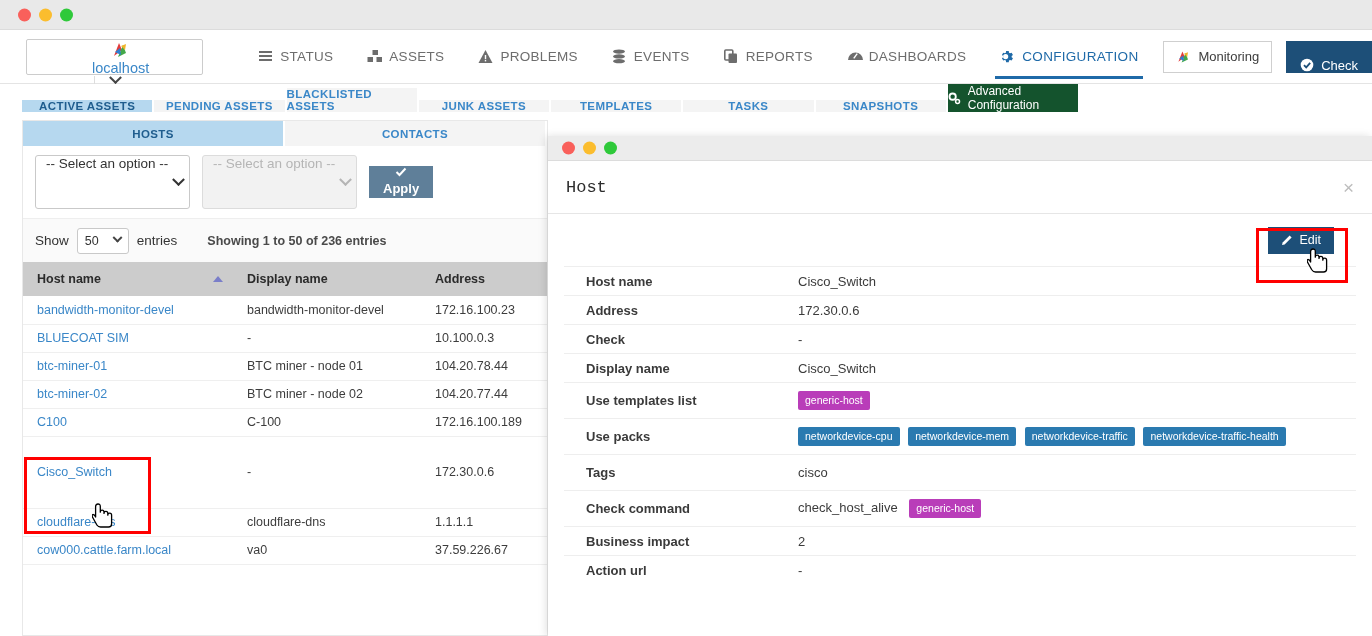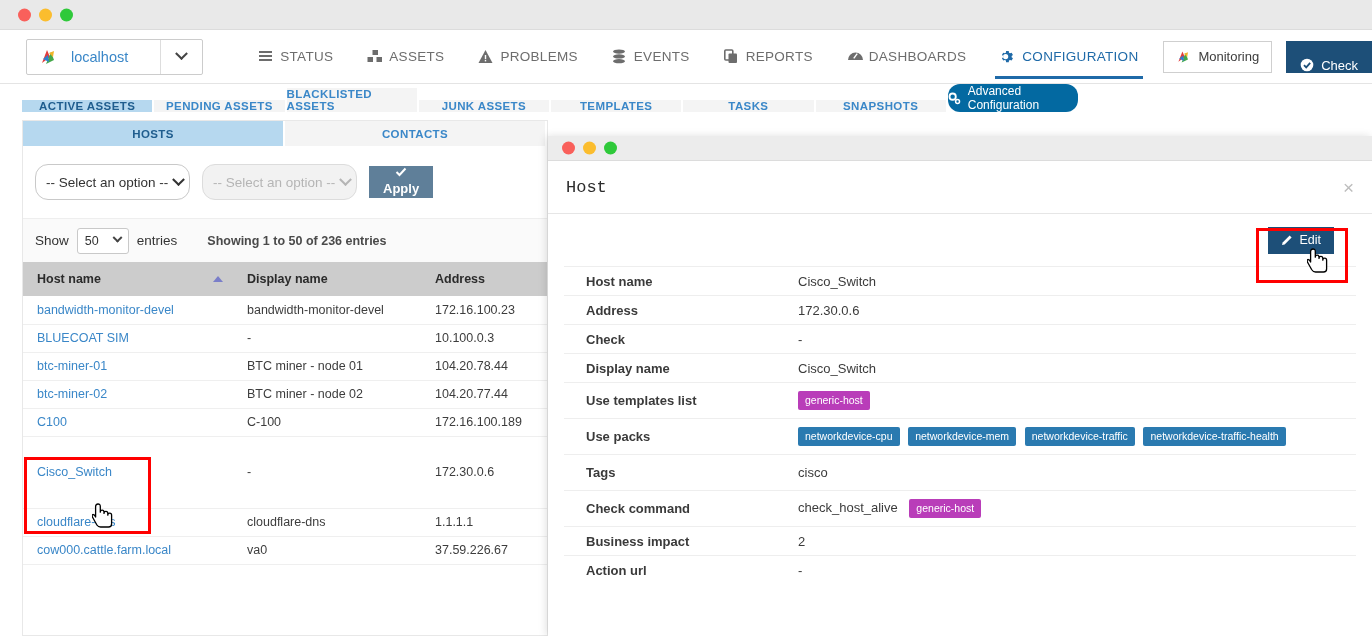--- a/index.html
+++ b/index.html
@@ -37,20 +37,21 @@
     border-bottom: 1px solid #e4e4e4;
     display: flex; align-items: center;
   }
   #host-select {
     margin-left: 26px;
     width: 290px; height: 36px;
     border: 1px solid #cccccc;
     border-radius: 2px;
     display: flex; align-items: center;
     background: #fff;
+    flex-direction: column;
   }
   #host-select .logo {
     width: 20px; height: 20px; margin-left: 12px; flex: none;
     position: relative;
   }
   .host-label {
     margin-left: 12px;
     font-size: 14.5px; color: #3a87c8; flex: 1;
   }
   .host-caret-wrap {
@@ -107,24 +108,24 @@
   .tab {
     flex: 1;
     display: flex; align-items: center; justify-content: center;
     font-size: 11.5px; font-weight: bold; letter-spacing: .4px;
     color: #3a87c8; background: #f4f4f4;
     border-right: 2px solid #fff;
     cursor: pointer;
   }
   .tab.active { background: #b6d8ef; color: #1f5d8e; }
   .tab.dark {
-    background: #0369a1; color: #fff;
+    background: #14532d; color: #fff;
     border-right: none;
     gap: 7px;
-    font-weight: normal; font-size: 12px; letter-spacing: 0; border-radius: 12px;
+    font-weight: normal; font-size: 12px; letter-spacing: 0;
   }
 
   
   #left-panel {
     position: absolute; left: 22px; top: 120px;
     width: 526px; height: 516px;
     background: #fff;
     border: 1px solid #e8e8e8;
     overflow: hidden;
   }
@@ -137,23 +138,23 @@
     border-right: 2px solid #fff;
     cursor: pointer;
   }
   .subtab.active { background: #b6d8ef; color: #1f5d8e; }
 
   #filter-row {
     height: 72px; display: flex; align-items: center;
     padding-left: 12px; gap: 12px;
   }
   .sel {
-    width: 155px; height: 36px;
-    border: 1px solid #c9c9c9; border-radius: 13px;
-    display: flex; align-items: center; background: #fff;
+    width: 155px; height: 54px;
+    border: 1px solid #c9c9c9; border-radius: 3px;
+    display: flex; background: #fff;
     font-size: 13.5px; color: #333;
     cursor: pointer;
   }
   .sel.disabled { background: #f2f2f2; color: #b5b5b5; border-color: #dcdcdc; }
   .sel .sel-text { flex: 1; padding-left: 10px; white-space: nowrap; }
   .sel .sel-caret {
     width: 30px; display: flex; align-items: center; justify-content: center;
   }
   .sel .caret { border-color: #333; }
   .sel.disabled .caret { border-color: #b5b5b5; }

